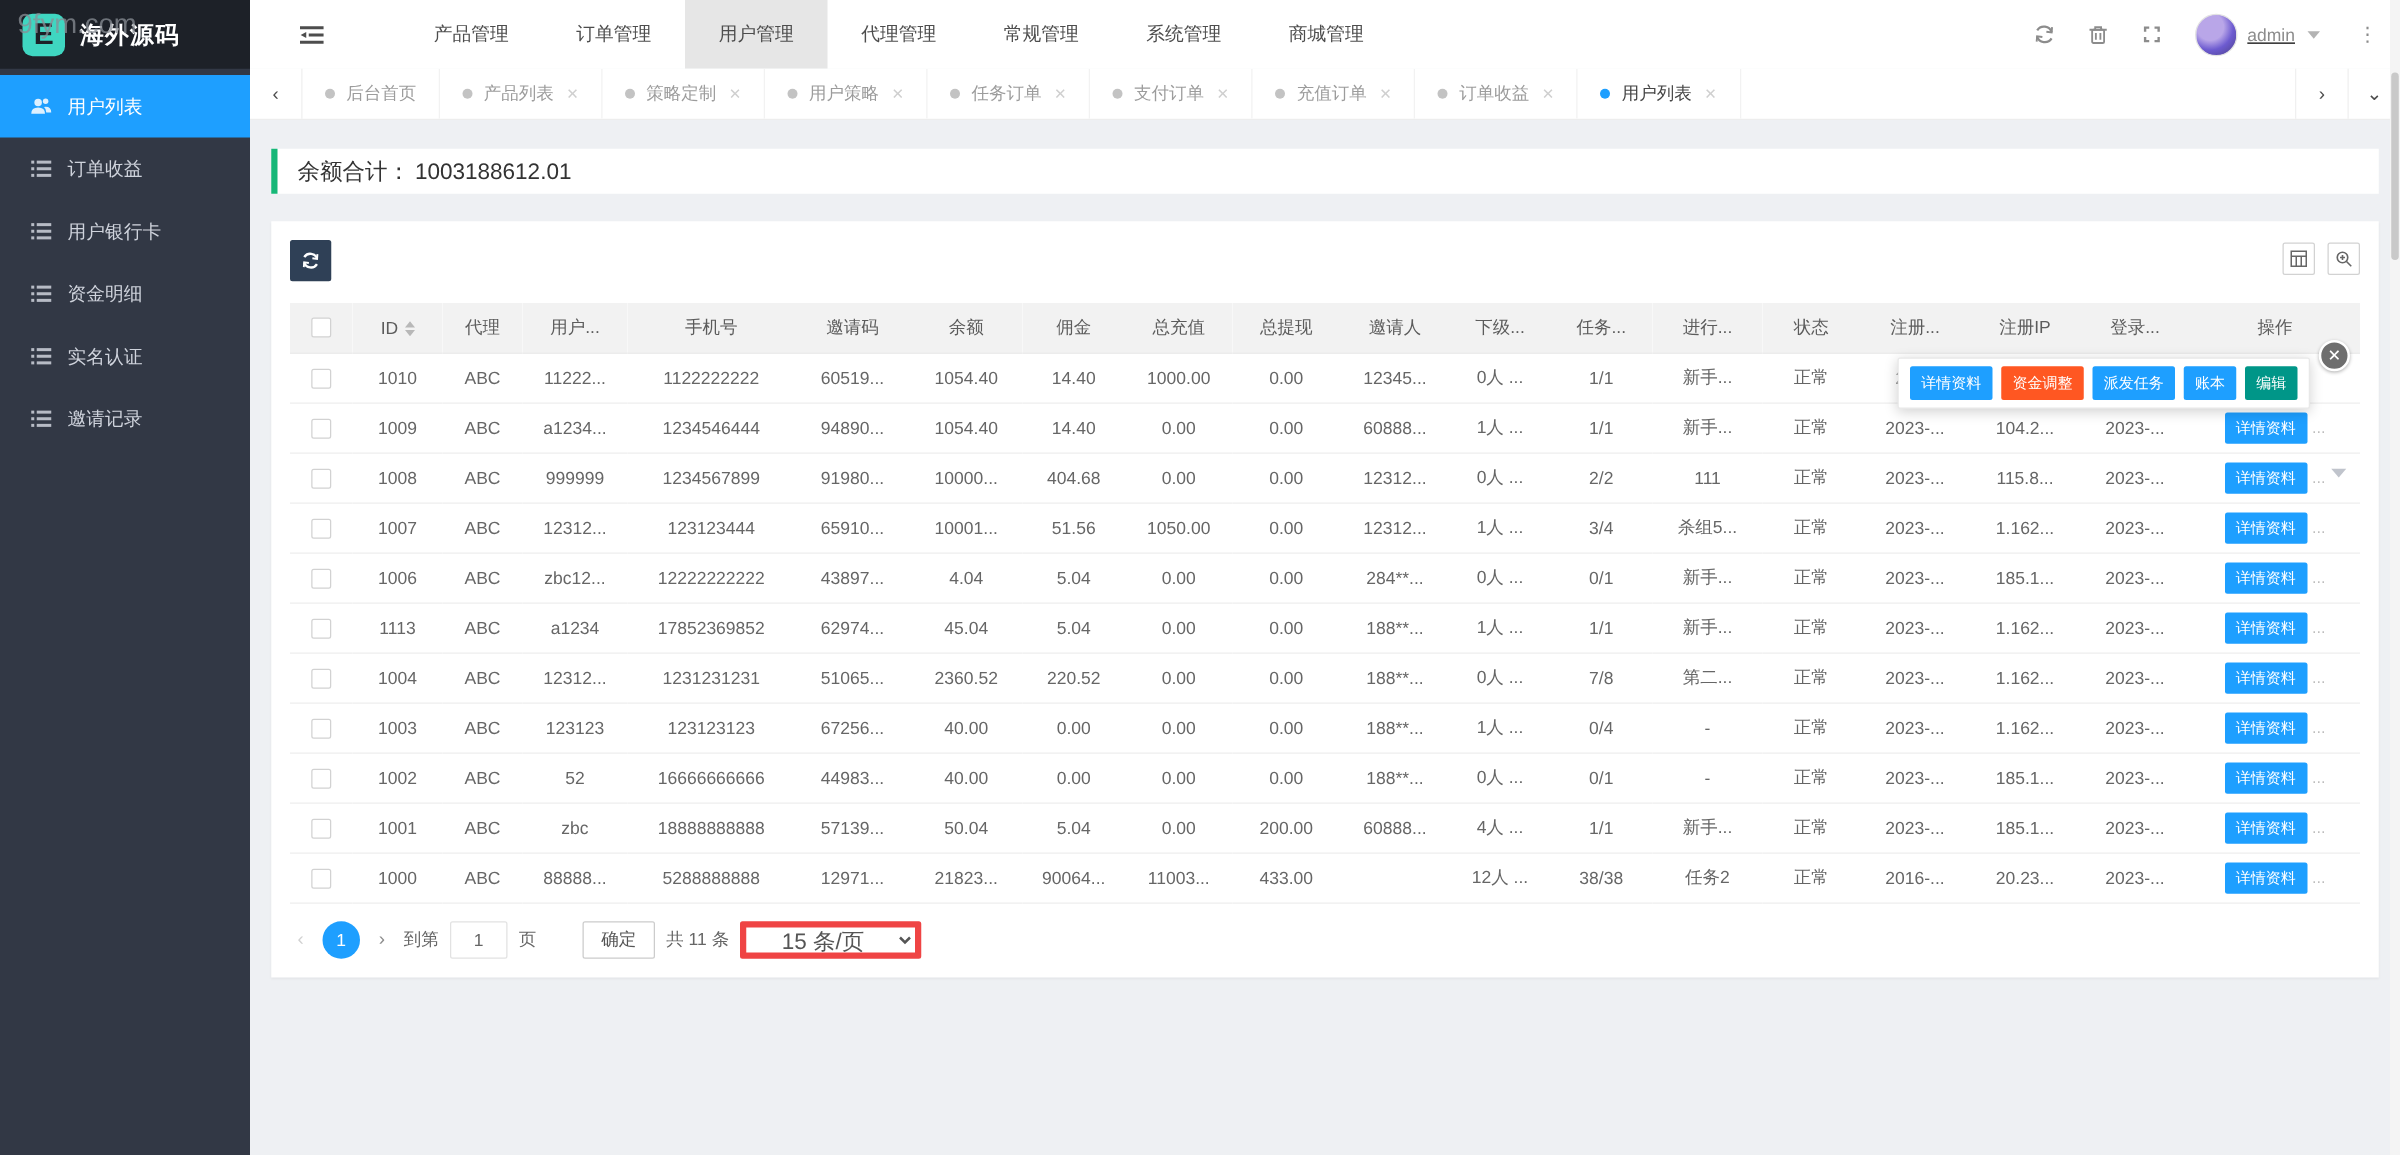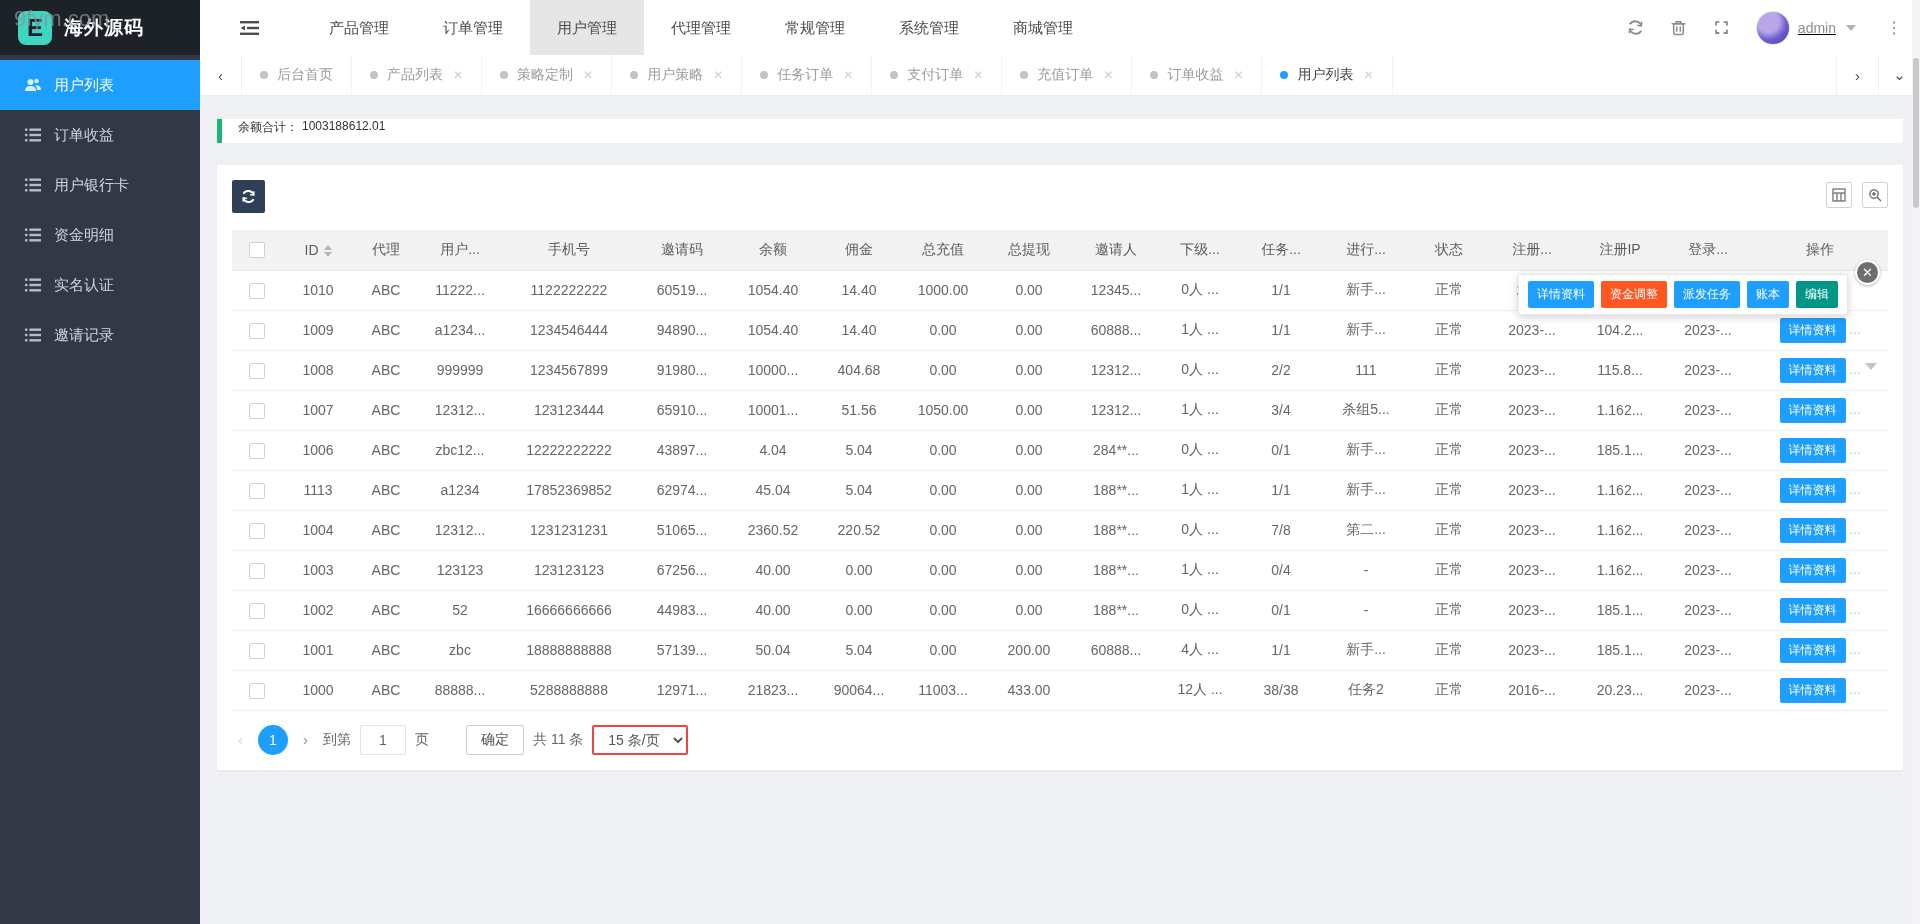--- a/index.html
+++ b/index.html
@@ -14,21 +14,21 @@
   .logo-text { color:#fff; font-size:19px; font-weight:bold; margin-left:12px; letter-spacing:1px; }
   .menu { padding-top:5px; }
   .menu-item { height:50px; display:flex; align-items:center; padding-left:24px; color:#cfd3dc;
     font-size:15px; cursor:pointer; }
   .menu-item .mi-icon { width:18px; height:18px; margin-right:12px; opacity:.85; flex:none; }
   .menu-item.active { background:#1E9FFF; color:#fff; }
 
   
   .topbar { position:absolute; left:200px; top:0; right:0; height:55px; background:#fff; }
   .hamburger { position:absolute; left:40px; top:0; height:55px; display:flex; align-items:center; cursor:pointer; }
-  .nav-items { position:absolute; left:102px; top:0; height:55px; display:flex;text-align:right; }
+  .nav-items { position:absolute; left:120px; top:0; height:55px; display:flex;text-align:right; }
   .nav-item { padding:0 27px; line-height:55px; font-size:15px; color:#4d4d4d; cursor:pointer; }
   .nav-item.active { background:#e6e6e6; }
   .top-right { position:absolute; right:14px; top:0; height:55px; display:flex; align-items:center; gap:26px; }
   .tool-icon { width:17px; height:17px; color:#8c8c8c; cursor:pointer; }
   .avatar-wrap { display:flex; align-items:center; gap:8px; cursor:pointer;text-decoration:underline; }
   .avatar { width:34px; height:34px; border-radius:50%;
     background: radial-gradient(circle at 35% 30%, #b9a6e8 0 35%, #6d5bd0 60%, #4a3f86 100%); border:1px solid #e2e2e2; }
   .admin-name { color:#8c8c8c; font-size:14px; }
   .caret-down { width:0; height:0; border-left:5px solid transparent; border-right:5px solid transparent;
     border-top:6px solid #b3b3b3; margin-left:2px; }
@@ -44,22 +44,22 @@
   .tabs { display:flex; flex:1; overflow:hidden; }
   .tab { display:flex; align-items:center; padding:0 18px; border-right:1px solid #f2f2f2;
     font-size:14px; color:#9c9c9c; cursor:pointer; white-space:nowrap; }
   .tab .dot { width:8px; height:8px; border-radius:50%; background:#c3c3c3; margin-right:9px; }
   .tab .close { margin-left:10px; color:#cfcfcf; font-size:12px; }
   .tab.active { color:#444; }
   .tab.active .dot { background:#1E9FFF; }
 
   
   .content { position:absolute; left:200px; top:96px; right:0; bottom:0; padding:23px 17px 0 17px; }
-  .summary-bar { background:#fff; height:24px; border-left:5px solid #16b777; display:flex; align-items:flex-start;
-    padding-left:16px; font-size:12px; color:#333; }
+  .summary-bar { background:#fff; height:36px; border-left:5px solid #16b777; display:flex; align-items:center;
+    padding-left:16px; font-size:18px; color:#333; }
   .card { background:#fff; margin-top:22px; padding:15px; position:relative; box-shadow:0 1px 2px rgba(0,0,0,.05); }
   .card-toolbar { display:flex; justify-content:space-between; align-items:flex-start; }
   .refresh-btn { width:33px; height:33px; background:#2f4056; border-radius:2px; border:none;
     display:flex; align-items:center; justify-content:center; cursor:pointer; color:#fff; }
   .card-tools { display:flex; gap:10px; margin-top:2px; }
   .mini-tool { width:26px; height:26px; border:1px solid #d2d2d2; border-radius:2px; background:#fff;
     display:flex; align-items:center; justify-content:center; color:#666; cursor:pointer; }
 
   
   .table-wrap { position:relative; margin-top:17px; }
@@ -92,22 +92,22 @@
   
   .pagination { display:flex; align-items:center; margin-top:14px; gap:9px; font-size:14px; color:#666; }
   .pg-prev { color:#d2d2d2; font-size:15px; padding:0 6px; cursor:default; }
   .pg-next { color:#8d8d8d; font-size:15px; padding:0 6px; cursor:pointer; }
   .pg-page { width:30px; height:30px; border-radius:50%; background:#1E9FFF; color:#fff; font-size:14px;
     display:flex; align-items:center; justify-content:center; cursor:pointer; }
   .pg-input { width:46px; height:30px; border:1px solid #e2e2e2; border-radius:2px; text-align:center;
     font-size:14px; color:#666; outline:none; }
   .pg-confirm { height:30px; padding:0 14px; background:#fff; border:1px solid #ccc; border-radius:2px;
     font-size:14px; color:#555; cursor:pointer;margin-left:28px; }
-  .pg-size { height:30px; border:2px solid #ef4444; border-radius:2px; font-size:14px; color:#555;
-    padding:0 10px; background:#fff; cursor:pointer; outline:none; }
+  .pg-size { height:30px; border:5px solid #ef4444; border-radius:2px; font-size:18px; color:#555;
+    padding:0 24px; background:#fff; cursor:pointer; outline:none; }
 
   
   .watermark { position:absolute; left:14px; top:6px; color:#8a8f96; font-size:22px; z-index:9; opacity:.75; }
   .scrollbar { position:absolute; right:0; top:0; width:8px; height:924px; background:#f4f4f4; z-index:6; }
   .scroll-thumb { position:absolute; right:1px; top:58px; width:6px; height:150px; background:#c9c9c9; border-radius:3px; }
   svg { display:block; }
 </style>
 </head>
 <body>
 

